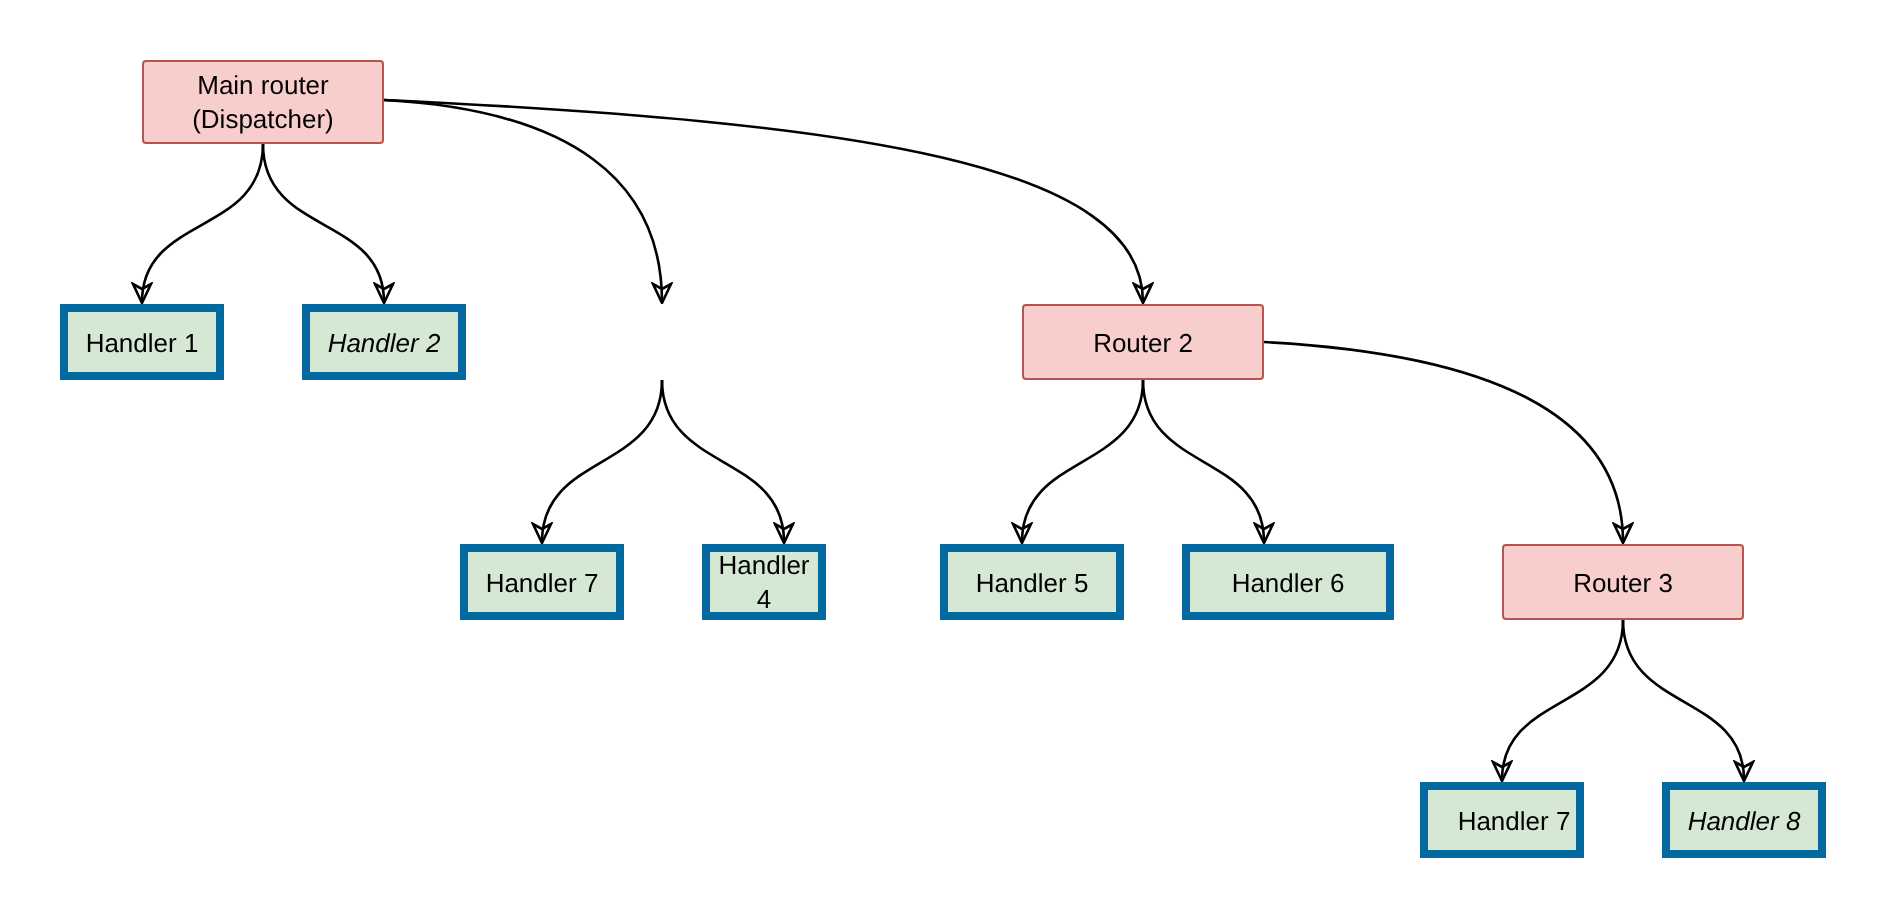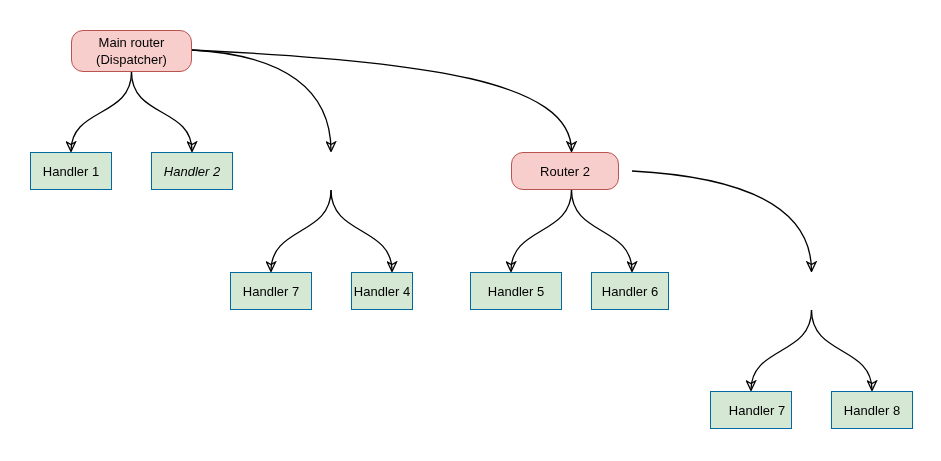--- a/index.html
+++ b/index.html
@@ -35,39 +35,39 @@
     justify-content: center;
     text-align: center;
     font-size: 13px;
     line-height: 17px;
     color: #000000;
     white-space: pre-line;
   }
   .node.router {
     background: #f8cecc;
     border: 1px solid #b85450;
-    border-radius: 12px;
+    border-radius: 2px;
   }
   .node.handler {
     background: #d5e8d4;
-    border: 1px solid #0369a1;
+    border: 4px solid #0369a1;
     border-radius: 0;
   }
   .n-main { left: 71px;  top: 30px;  width: 121px; height: 42px; }
   .n-h1   { left: 30px;  top: 152px; width: 82px;  height: 38px; }
   .n-h2   { left: 151px; top: 152px; width: 82px;  height: 38px; font-style: italic; }
   .n-r1   { left: 270px; top: 152px; width: 122px; height: 38px; }
-  .n-r2   { left: 511px; top: 152px; width: 108px; height: 38px; }
+  .n-r2   { left: 511px; top: 152px; width: 121px; height: 38px; }
   .n-h3   { left: 230px; top: 272px; width: 82px;  height: 38px; }
   .n-h4   { left: 351px; top: 272px; width: 62px;  height: 38px; }
   .n-h5   { left: 470px; top: 272px; width: 92px;  height: 38px; }
-  .n-h6   { left: 591px; top: 272px; width: 78px;  height: 38px; align-items: center; }
+  .n-h6   { left: 591px; top: 272px; width: 106px;  height: 38px; align-items: center; }
   .n-r3   { left: 751px; top: 272px; width: 121px; height: 38px; }
   .n-h7   { left: 710px; top: 391px; width: 82px;  height: 38px; padding-left: 12px; }
-  .n-h8   { left: 831px; top: 391px; width: 82px;  height: 38px; }
+  .n-h8   { left: 831px; top: 391px; width: 82px;  height: 38px; font-style: italic; }
 </style>
 </head>
 <body>
 
 <div class="canvas">
 
   <svg class="edges" viewBox="0 0 941 461" xmlns="http://www.w3.org/2000/svg">
     <defs>
       <marker id="arrow" viewBox="0 0 11 11" refX="10" refY="5.5" markerWidth="11" markerHeight="11" orient="auto" markerUnits="userSpaceOnUse">
         <path d="M1,1 L10.5,5.5 L1,10 L3.5,5.5 Z" fill="#000000"></path>
@@ -114,20 +114,23 @@
   </div>
 
   <div class="node handler n-h5">
     <span>Handler 5</span>
   </div>
 
   <div class="node handler n-h6">
     <span>Handler 6</span>
   </div>
 
+  <div class="node router n-r3">
+    <span>Router 3</span>
+  </div>
 
   <div class="node handler n-h7">
     <span>Handler 7</span>
   </div>
 
   <div class="node handler n-h8">
     <span>Handler 8</span>
   </div>
 
 </div>

